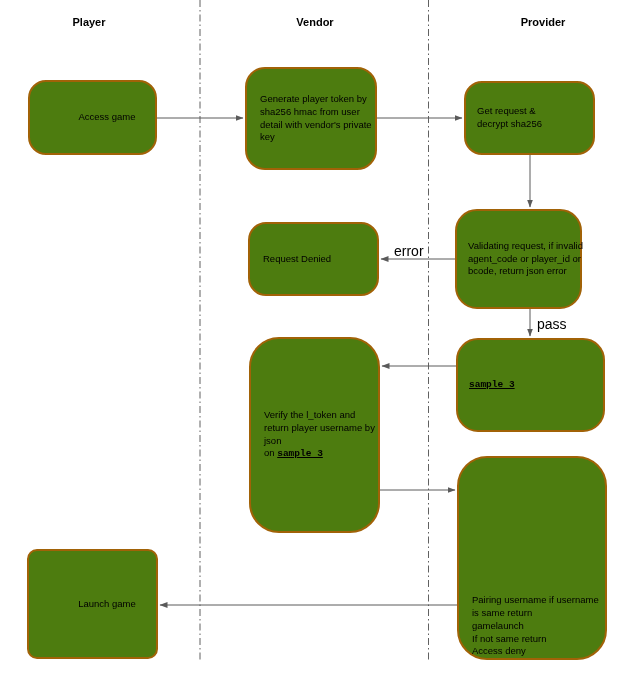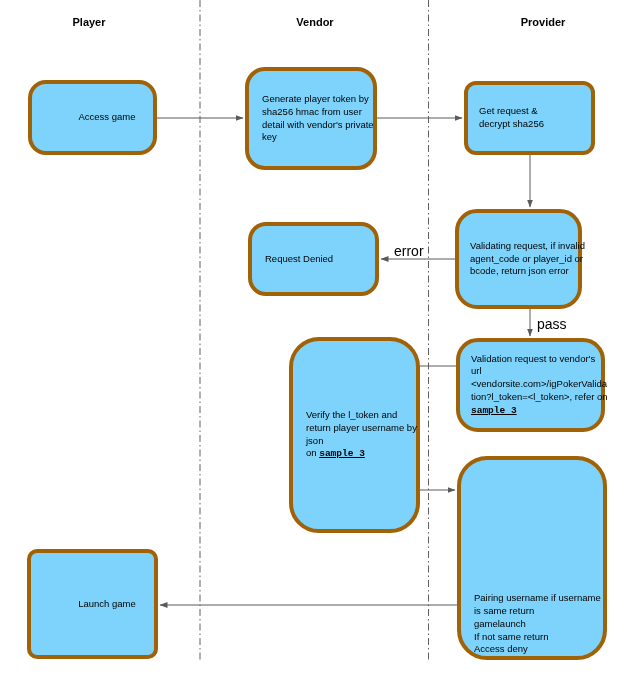--- a/index.html
+++ b/index.html
@@ -28,44 +28,44 @@
     font-size: 11px;
     font-weight: bold;
     white-space: nowrap;
   }
   .lh-player   { left: 89px;  }
   .lh-vendor   { left: 315px; }
   .lh-provider { left: 529px; margin-left: 14px; }
 
   .node {
     position: absolute;
-    background: #7dd3fc;
-    border: 4px solid #a16207;
+    background: #4d7c0f;
+    border: 2px solid #a16207;
     display: flex;
     align-items: center;
     font-size: 9.5px;
     line-height: 12.7px;
   }
   .node .ntext {
     white-space: pre;
     display: block;
   }
   .node.centered { justify-content: center; text-align: center; padding-left: 29px; }
   .node.leftpad13 { padding-left: 13px; padding-right: 4px; }
   .node.leftpad11 { padding-left: 11px; padding-right: 4px; }
 
   .sample { font-weight: bold; text-decoration: underline; font-family: Liberation Mono, monospace; }
 
   .n-access   { left: 28px;  top: 80px;  width: 129px; height: 75px;  border-radius: 18px; }
   .n-generate { left: 245px; top: 67px;  width: 132px; height: 103px; border-radius: 20px; }
-  .n-getreq   { left: 464px; top: 81px;  width: 131px; height: 74px;  border-radius: 12px; }
+  .n-getreq   { left: 464px; top: 81px;  width: 131px; height: 74px;  border-radius: 18px; }
   .n-denied   { left: 248px; top: 222px; width: 131px; height: 74px;  border-radius: 18px; }
   .n-validating { left: 455px; top: 209px; width: 127px; height: 100px; border-radius: 22px; }
   .n-valreq   { left: 456px; top: 338px; width: 149px; height: 94px;  border-radius: 22px; }
-  .n-verify   { left: 249px; top: 337px; width: 131px; height: 196px; border-radius: 30px; margin-left: 40px; }
+  .n-verify   { left: 249px; top: 337px; width: 131px; height: 196px; border-radius: 30px; }
   .n-pairing  { left: 457px; top: 456px; width: 150px; height: 204px; border-radius: 30px; align-items: flex-end; }
   .n-launch   { left: 27px;  top: 549px; width: 131px; height: 110px; border-radius: 10px; }
 
   .edge-label {
     position: absolute;
     font-size: 14px;
     white-space: nowrap;
   }
   .el-error { left: 394px; top: 243px; }
   .el-pass  { left: 537px; top: 316px; }
@@ -119,25 +119,21 @@
     <span class="ntext">Request Denied</span>
   </div>
 
   <div class="node leftpad11 n-validating">
     <span class="ntext">Validating request, if invalid
 agent_code or player_id or
 bcode, return json error</span>
   </div>
 
   <div class="node leftpad11 n-valreq">
-    <div class="ntext"><span>Validation request to vendor's
-url
-&lt;vendorsite.com&gt;/igPokerValida
-tion?l_token=&lt;l_token&gt;, refer on
-</span><span class="sample">sample 3</span></div>
+    <div class="ntext"><span class="sample">sample 3</span></div>
   </div>
 
   <div class="node leftpad13 n-verify">
     <div class="ntext"><span>Verify the l_token and
 return player username by
 json
 on </span><span class="sample">sample 3</span></div>
   </div>
 
   <div class="node leftpad13 n-pairing">

